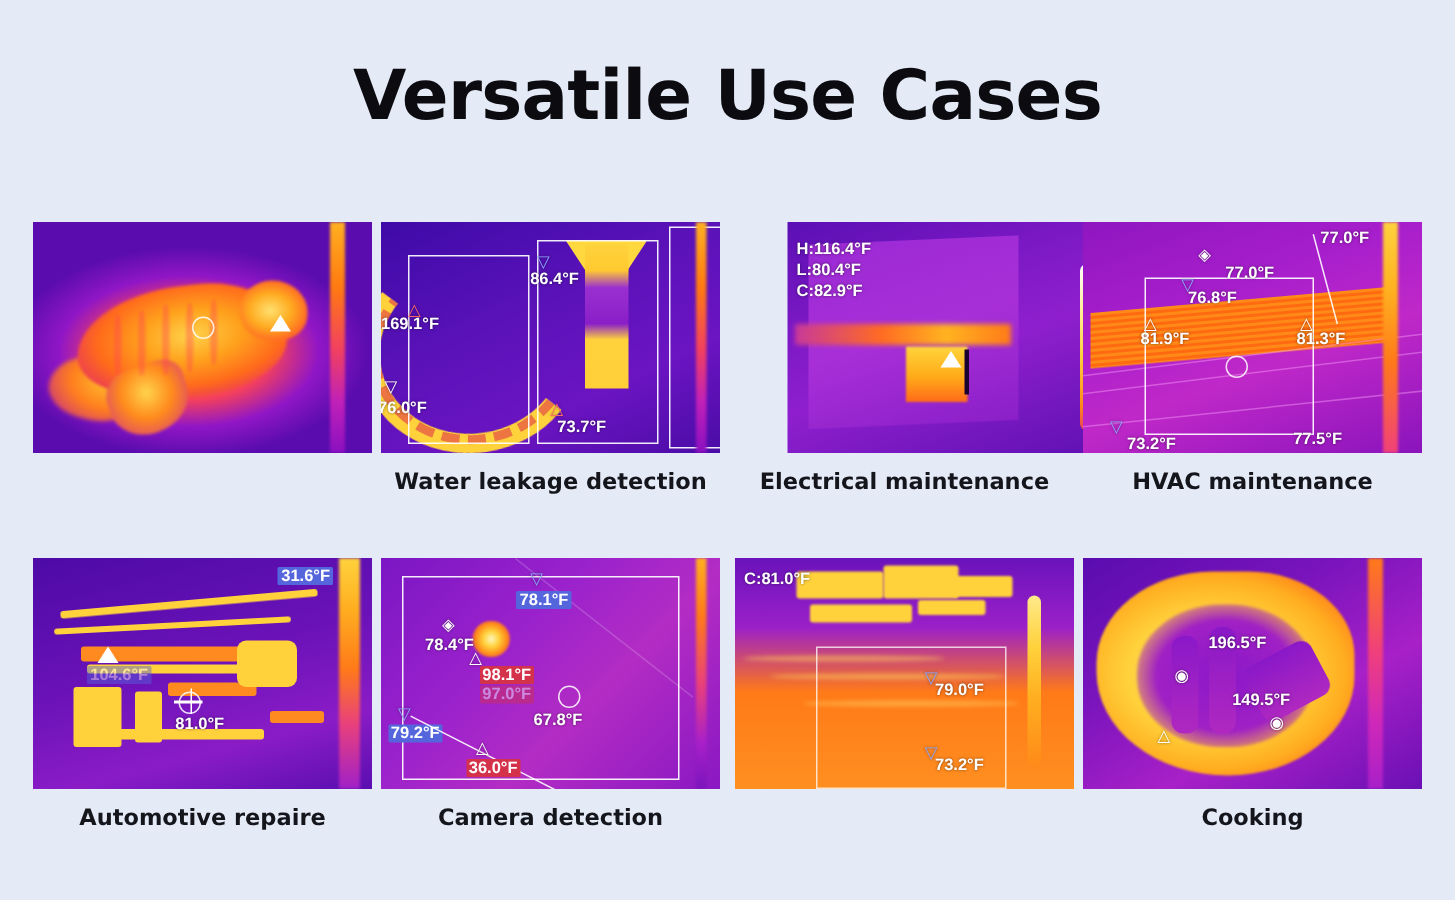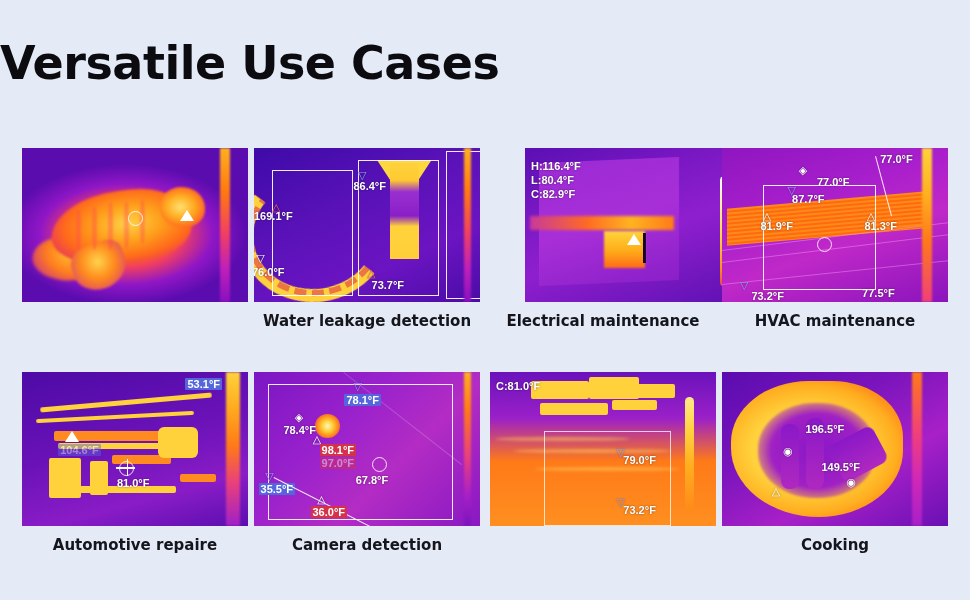--- a/index.html
+++ b/index.html
@@ -6,21 +6,21 @@
   html, body {
     width: 970px; height: 600px;
     background: #e5eaf7;
     font-family: "Liberation Sans", sans-serif;
     overflow: hidden;
   }
   .page { position: relative; width: 970px; height: 600px; background: #e5eaf7; }
 
   .page-title {
     position: absolute; top: 36px; left: 0; width: 970px;
-    text-align: left;
+    text-align: center;
     font-size: 46px; font-weight: bold; letter-spacing: -0.5px;
     color: #0b0b10;
     font-family: "DejaVu Sans", sans-serif;
   }
 
   .grid { position: absolute; left: 22px; top: 148px; width: 926px; }
   .row { position: relative; width: 926px; height: 224px; }
   .row2 { height: 224px; }
 
   .cell { position: absolute; top: 0; width: 226px; }
@@ -312,21 +312,21 @@
 
           <div class="boxline" style="left:18%;top:24%;width:50%;height:68%;"></div>
           <div class="diagline" style="left:68%;top:5%;width:62px;transform:rotate(75deg);"></div>
 
           <div class="mk" style="left:34%;top:11%;">◈</div>
           <div class="tlabel" style="left:42%;top:18%;">77.0°F</div>
 
           <div class="tlabel" style="left:70%;top:3%;">77.0°F</div>
 
           <div class="mk blue" style="left:29%;top:24%;">▽</div>
-          <div class="tlabel" style="left:31%;top:29%;">87.7°F</div>
+          <div class="tlabel" style="left:31%;top:29%;">76.8°F</div>
 
           <div class="mk" style="left:18%;top:41%;">△</div>
           <div class="tlabel" style="left:17%;top:47%;">81.9°F</div>
 
           <div class="mk" style="left:64%;top:41%;">△</div>
           <div class="tlabel" style="left:63%;top:47%;">81.3°F</div>
 
           <div class="circ-marker" style="left:42%;top:58%;"></div>
 
           <div class="mk blue" style="left:8%;top:86%;">▽</div>
@@ -356,21 +356,21 @@
           <div class="eng engdim" style="left:70%;top:66%;width:16%;height:8px;"></div>
 
           <div class="tri-marker" style="left:19%;top:38%;border-bottom-color:#ffffff;"></div>
           <div class="tlabel badge-blue badge-faint" style="left:16%;top:47%;">104.6°F</div>
 
           <div class="circ-marker" style="left:43%;top:58%;"></div>
           <div style="position:absolute;left:41.5%;top:62%;width:19px;height:1.2px;background:#fff;"></div>
           <div style="position:absolute;left:46.4%;top:56.5%;width:1.2px;height:17px;background:#fff;"></div>
           <div class="tlabel" style="left:42%;top:68%;">81.0°F</div>
 
-          <div class="tlabel badge-blue" style="right:26px;top:6px;">53.1°F</div>
+          <div class="tlabel badge-blue" style="right:26px;top:6px;">31.6°F</div>
 
           <div class="cbar wide" style="right:8px;background:linear-gradient(to bottom,#ffd23c 0%,#ffae20 22%,#ff7a18 48%,#e8407c 72%,#a020c8 100%);"></div>
         </div>
         <div class="caption">Automotive repaire</div>
       </div>
 
       <div class="cell c1">
         <div class="thumb t6">
           <div class="diagline" style="left:40%;top:0;width:150px;transform:rotate(38deg);border-top-color:rgba(255,255,255,.18);"></div>
           <div class="hotspot"></div>
@@ -384,21 +384,21 @@
           <div class="tlabel" style="left:13%;top:34%;">78.4°F</div>
 
           <div class="mk" style="left:26%;top:40%;">△</div>
           <div class="tlabel badge-red" style="left:29%;top:47%;">98.1°F</div>
           <div class="tlabel badge-red badge-faint" style="left:29%;top:55%;">97.0°F</div>
 
           <div class="circ-marker" style="left:52%;top:55%;"></div>
           <div class="tlabel" style="left:45%;top:66%;">67.8°F</div>
 
           <div class="mk blue" style="left:5%;top:64%;">▽</div>
-          <div class="tlabel badge-blue" style="left:2%;top:72%;">35.5°F</div>
+          <div class="tlabel badge-blue" style="left:2%;top:72%;">79.2°F</div>
 
           <div class="diagline" style="left:9%;top:68%;width:140px;transform:rotate(27deg);"></div>
 
           <div class="mk" style="left:28%;top:79%;">△</div>
           <div class="tlabel badge-red" style="left:25%;top:87%;">36.0°F</div>
 
           <div class="cbar thin" style="right:9px;background:linear-gradient(to bottom,#ffae20 0%,#ff7a18 25%,#e8407c 55%,#a820c8 80%,#7a14bc 100%);"></div>
         </div>
         <div class="caption">Camera detection</div>
       </div>

